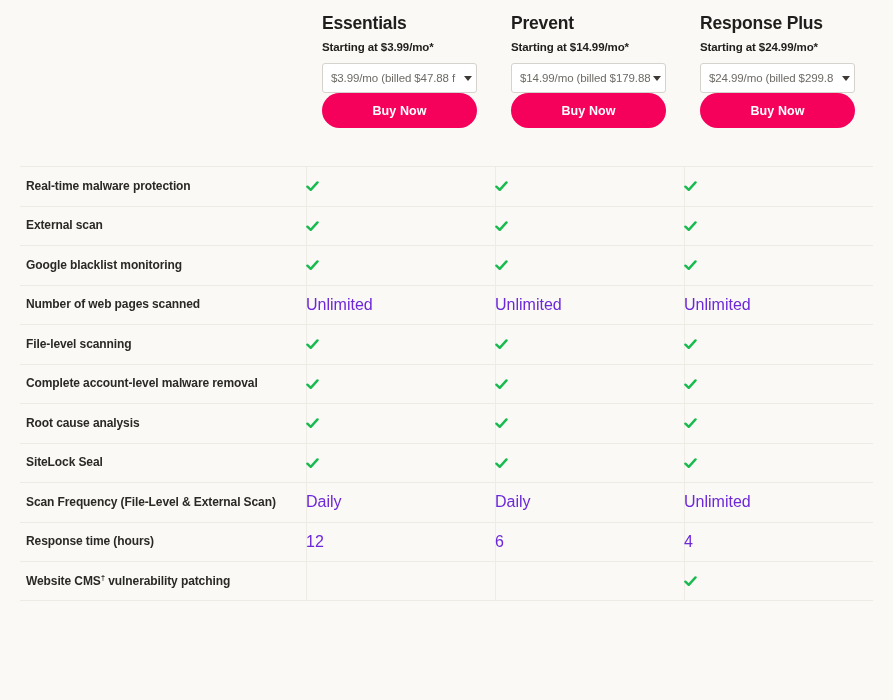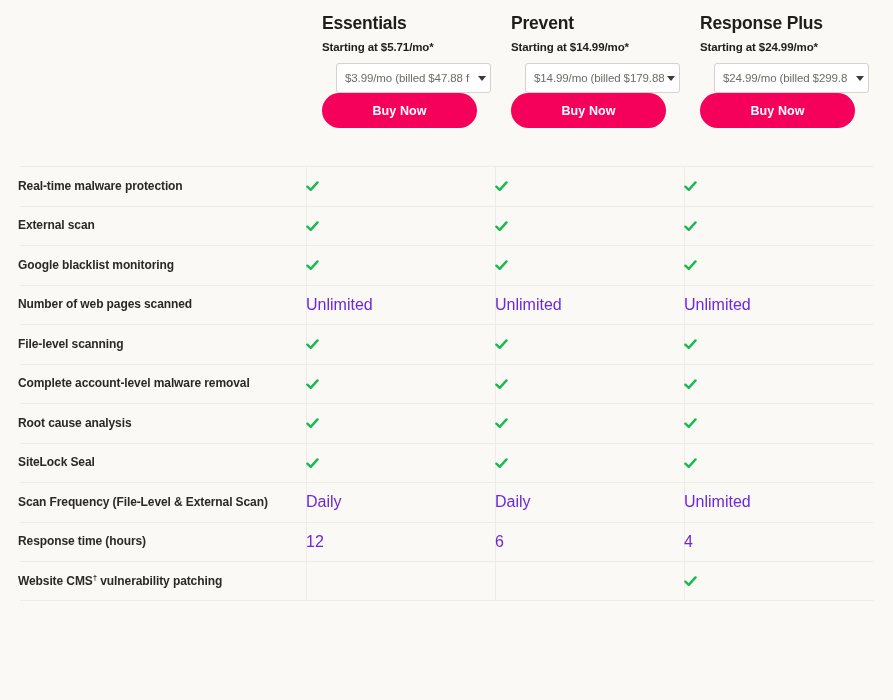--- a/index.html
+++ b/index.html
@@ -63,21 +63,20 @@
     width: 155px;
     height: 30px;
     background: #ffffff;
     border: 1px solid #d6d3cd;
     border-radius: 3px;
     display: flex;
     align-items: center;
     padding: 0 4px 0 8px;
     cursor: pointer;
     overflow: hidden;
-    margin-left: 14px;
   }
   .plan-select .sel-text {
     font-size: 11.5px;
     color: #6e6b66;
     white-space: nowrap;
     overflow: hidden;
     flex: 1;
     letter-spacing: -0.1px;
   }
   .plan-select .caret {
@@ -131,21 +130,21 @@
     position: absolute;
     left: 20px;
     right: 20px;
     bottom: 0;
     height: 1px;
     background: #eeebe4;
   }
 
   .feature-label {
     width: 306px;
-    padding-left: 18px;
+    padding-left: 26px;
     font-size: 12px;
     font-weight: bold;
     color: #2b2926;
     letter-spacing: -0.1px;
     white-space: nowrap;
   }
   .feature-label sup {
     font-size: 8px;
     vertical-align: super;
     line-height: 0;
@@ -186,21 +185,21 @@
 </style>
 </head>
 <body>
 
 <div class="pricing-wrap">
 
   <div class="plans-header">
 
     <div class="plan-col">
       <div class="plan-name">Essentials</div>
-      <div class="plan-starting">Starting at $5.71/mo*</div>
+      <div class="plan-starting">Starting at $3.99/mo*</div>
       <div class="plan-select">
         <span class="sel-text">$3.99/mo (billed $47.88 f</span>
         <span class="caret"></span>
       </div>
       <button class="buy-btn">Buy Now</button>
     </div>
 
     <div class="plan-col">
       <div class="plan-name">Prevent</div>
       <div class="plan-starting">Starting at $14.99/mo*</div>

